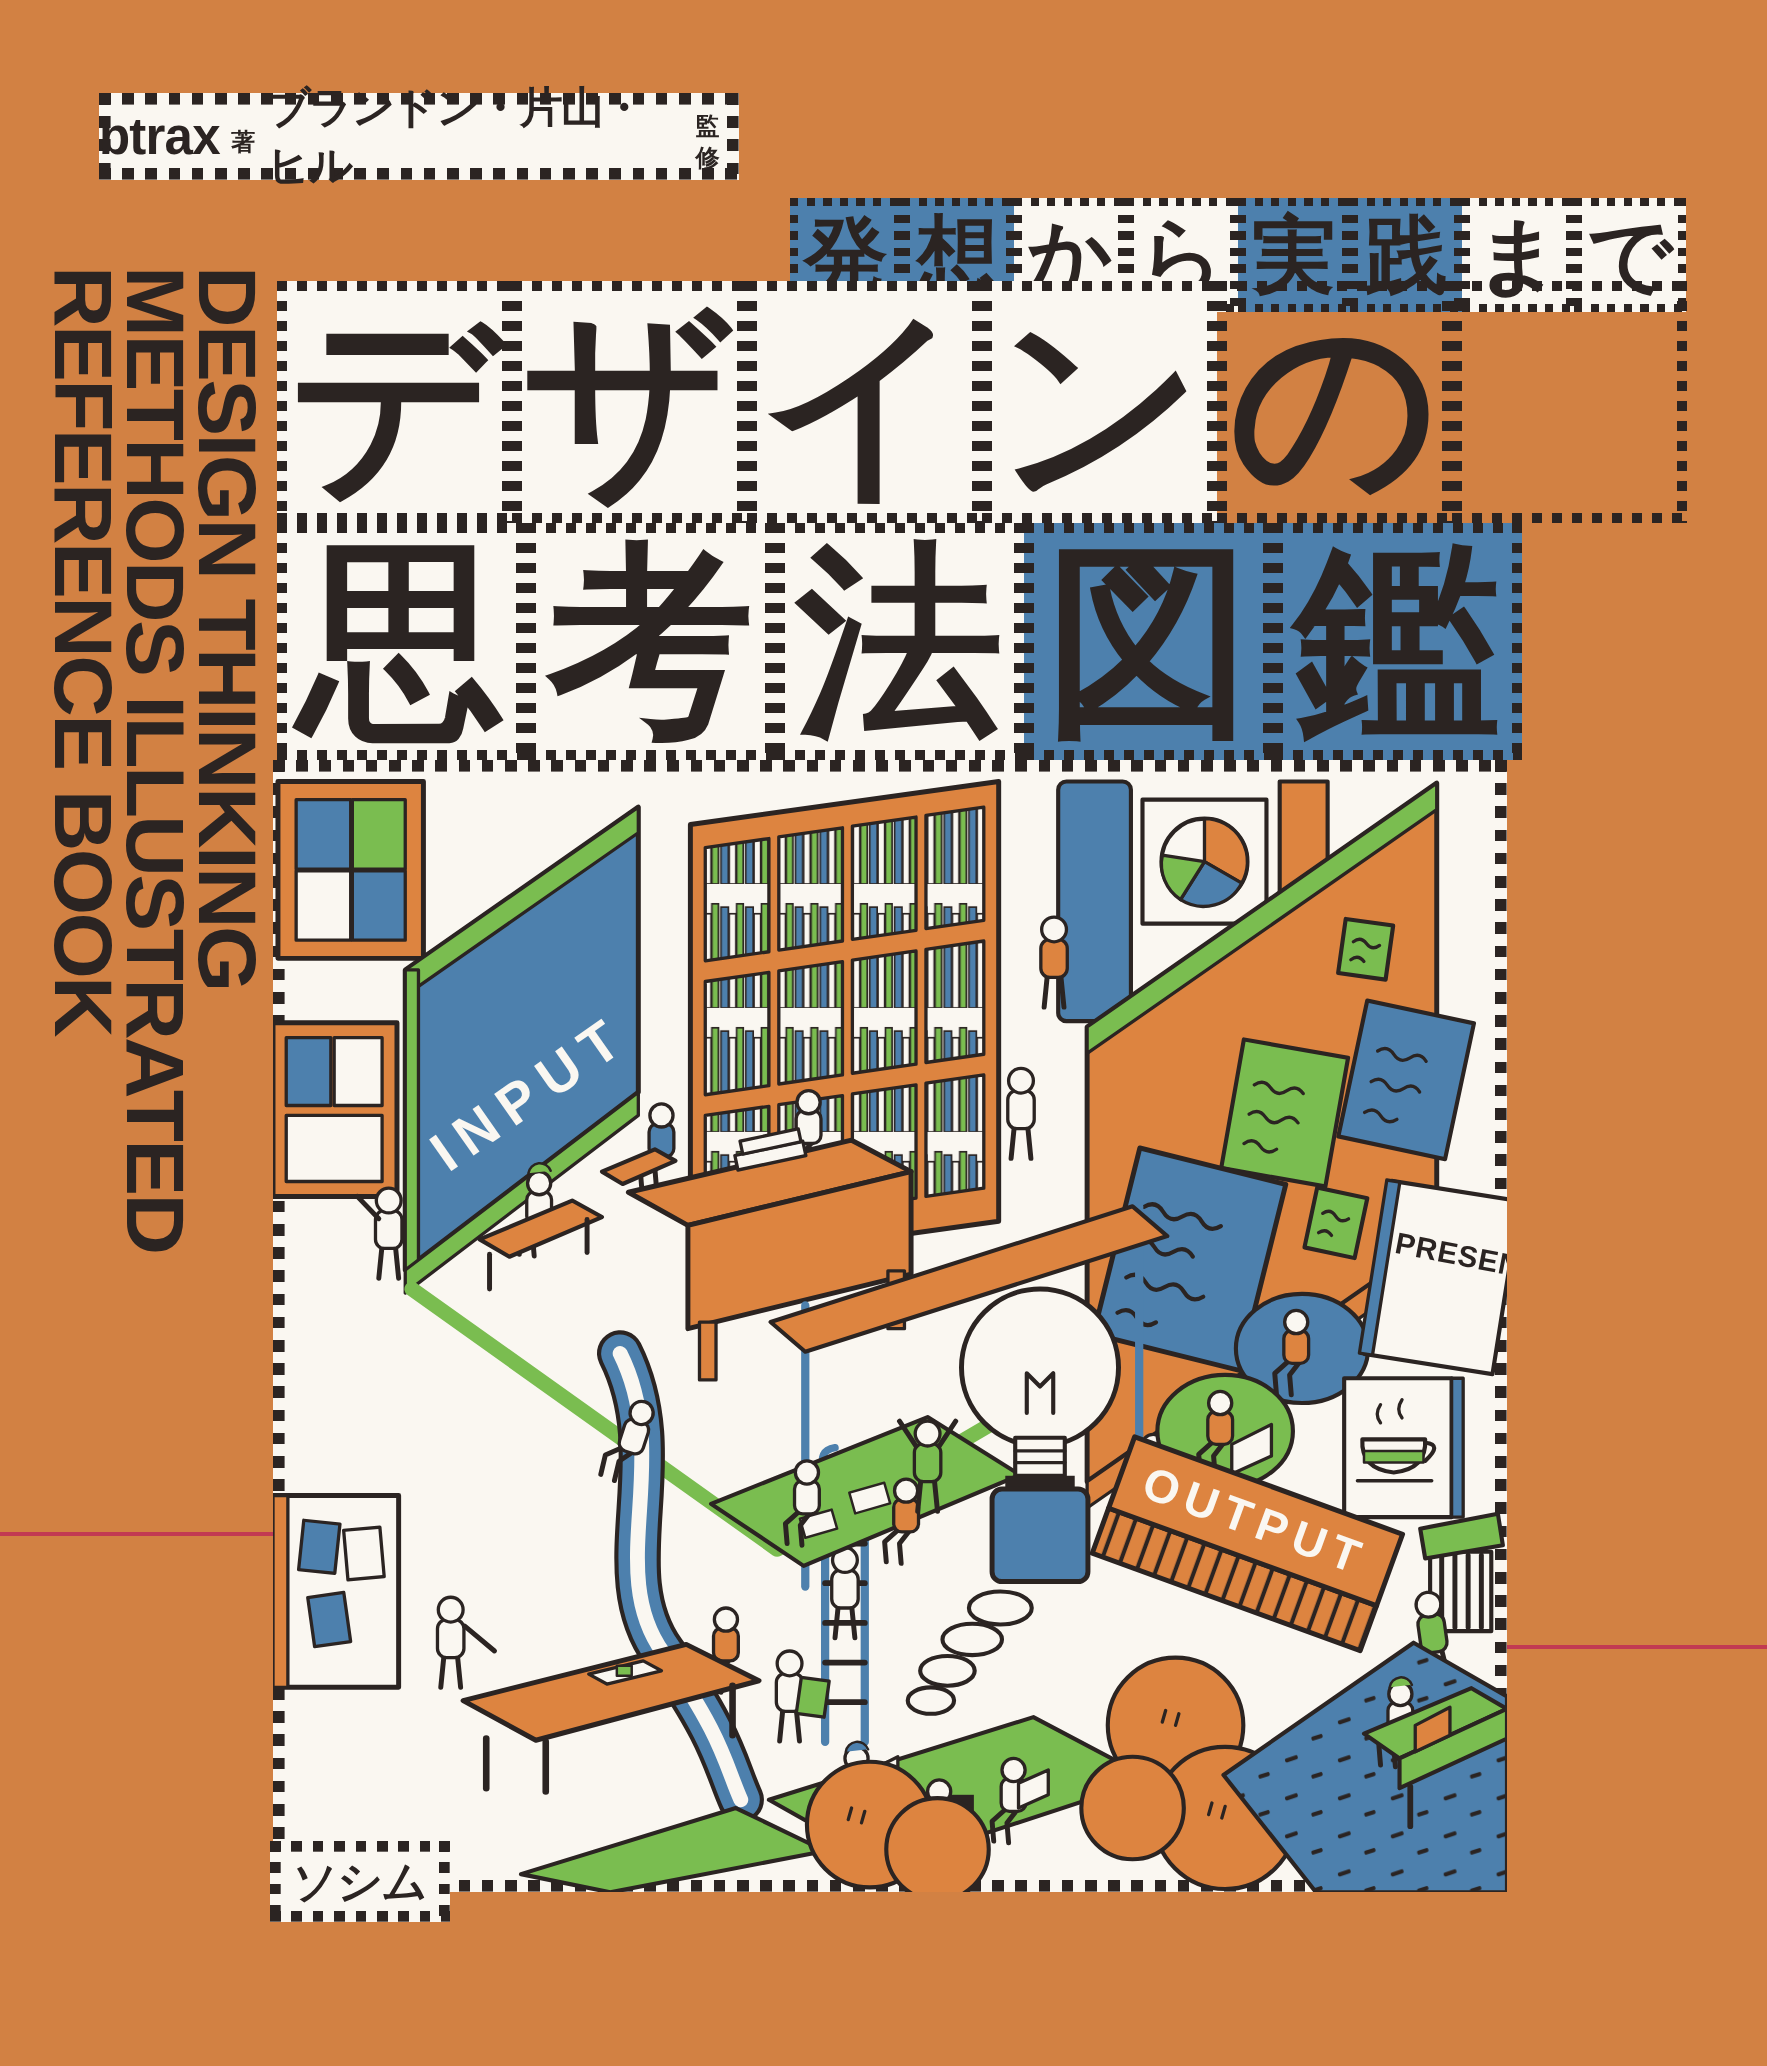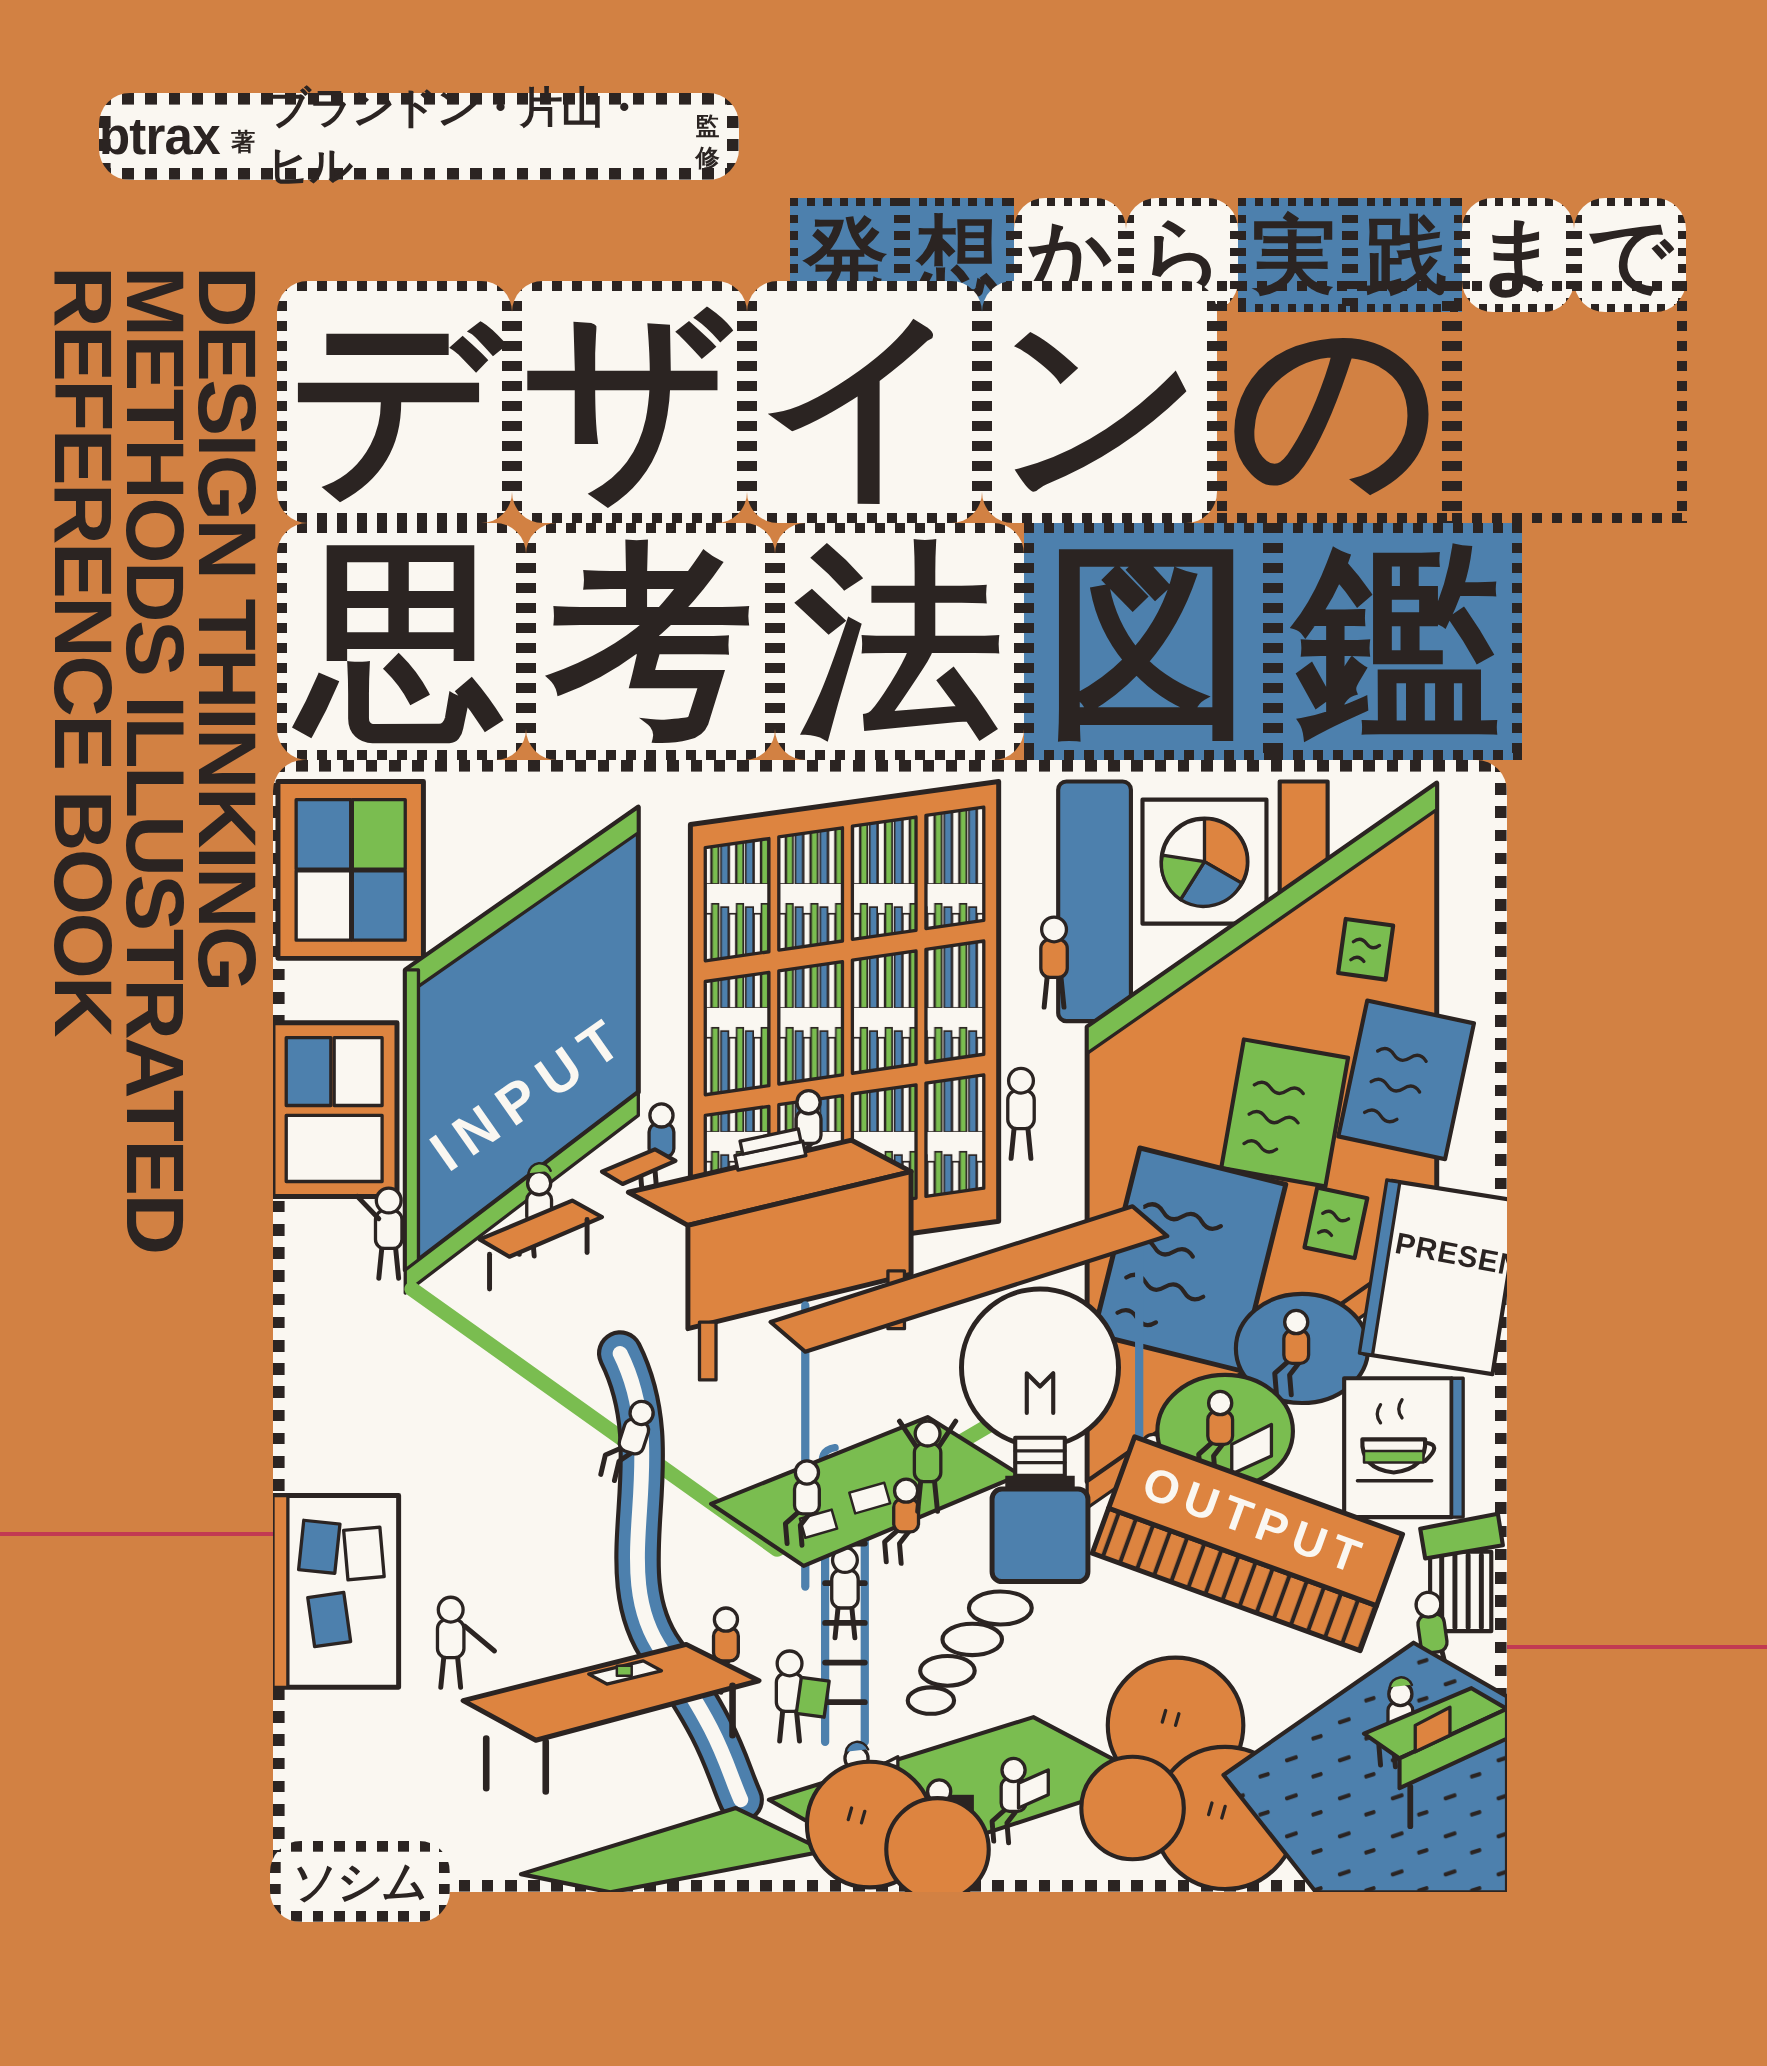--- a/index.html
+++ b/index.html
@@ -14,21 +14,21 @@
     --d:10.7px;--c:#2B2422;
     background-image:
       repeating-linear-gradient(90deg,var(--c) 0 var(--d),transparent var(--d) calc(2*var(--d))),
       repeating-linear-gradient(90deg,var(--c) 0 var(--d),transparent var(--d) calc(2*var(--d))),
       repeating-linear-gradient(180deg,var(--c) 0 var(--d),transparent var(--d) calc(2*var(--d))),
       repeating-linear-gradient(180deg,var(--c) 0 var(--d),transparent var(--d) calc(2*var(--d)));
     background-size:100% var(--d),100% var(--d),var(--d) 100%,var(--d) 100%;
     background-position:0 0,0 100%,0 0,100% 0;
     background-repeat:no-repeat;
   }
-  .paper{background-color:#FAF7F1;border-radius:31px;}
+  .paper{background-color:#FAF7F1;}
   .blue{background-color:#4D80AD;}
 
   
   #badge{
     position:absolute;left:99px;top:93px;width:640px;height:87px;--d:11.6px;
     display:flex;align-items:center;justify-content:center;gap:11.6px;
   }
   #badge .big{font-size:51px;font-weight:900;letter-spacing:-0.8px;}
   #badge .big2{font-size:43px;font-weight:900;letter-spacing:-1.7px;}
   #badge .small{font-size:24px;font-weight:900;margin-top:11.6px;}

